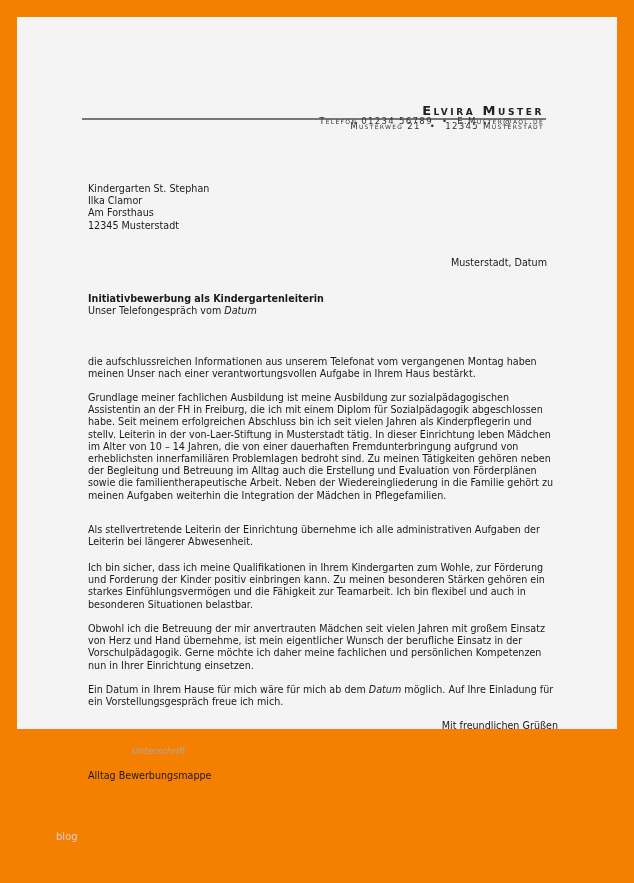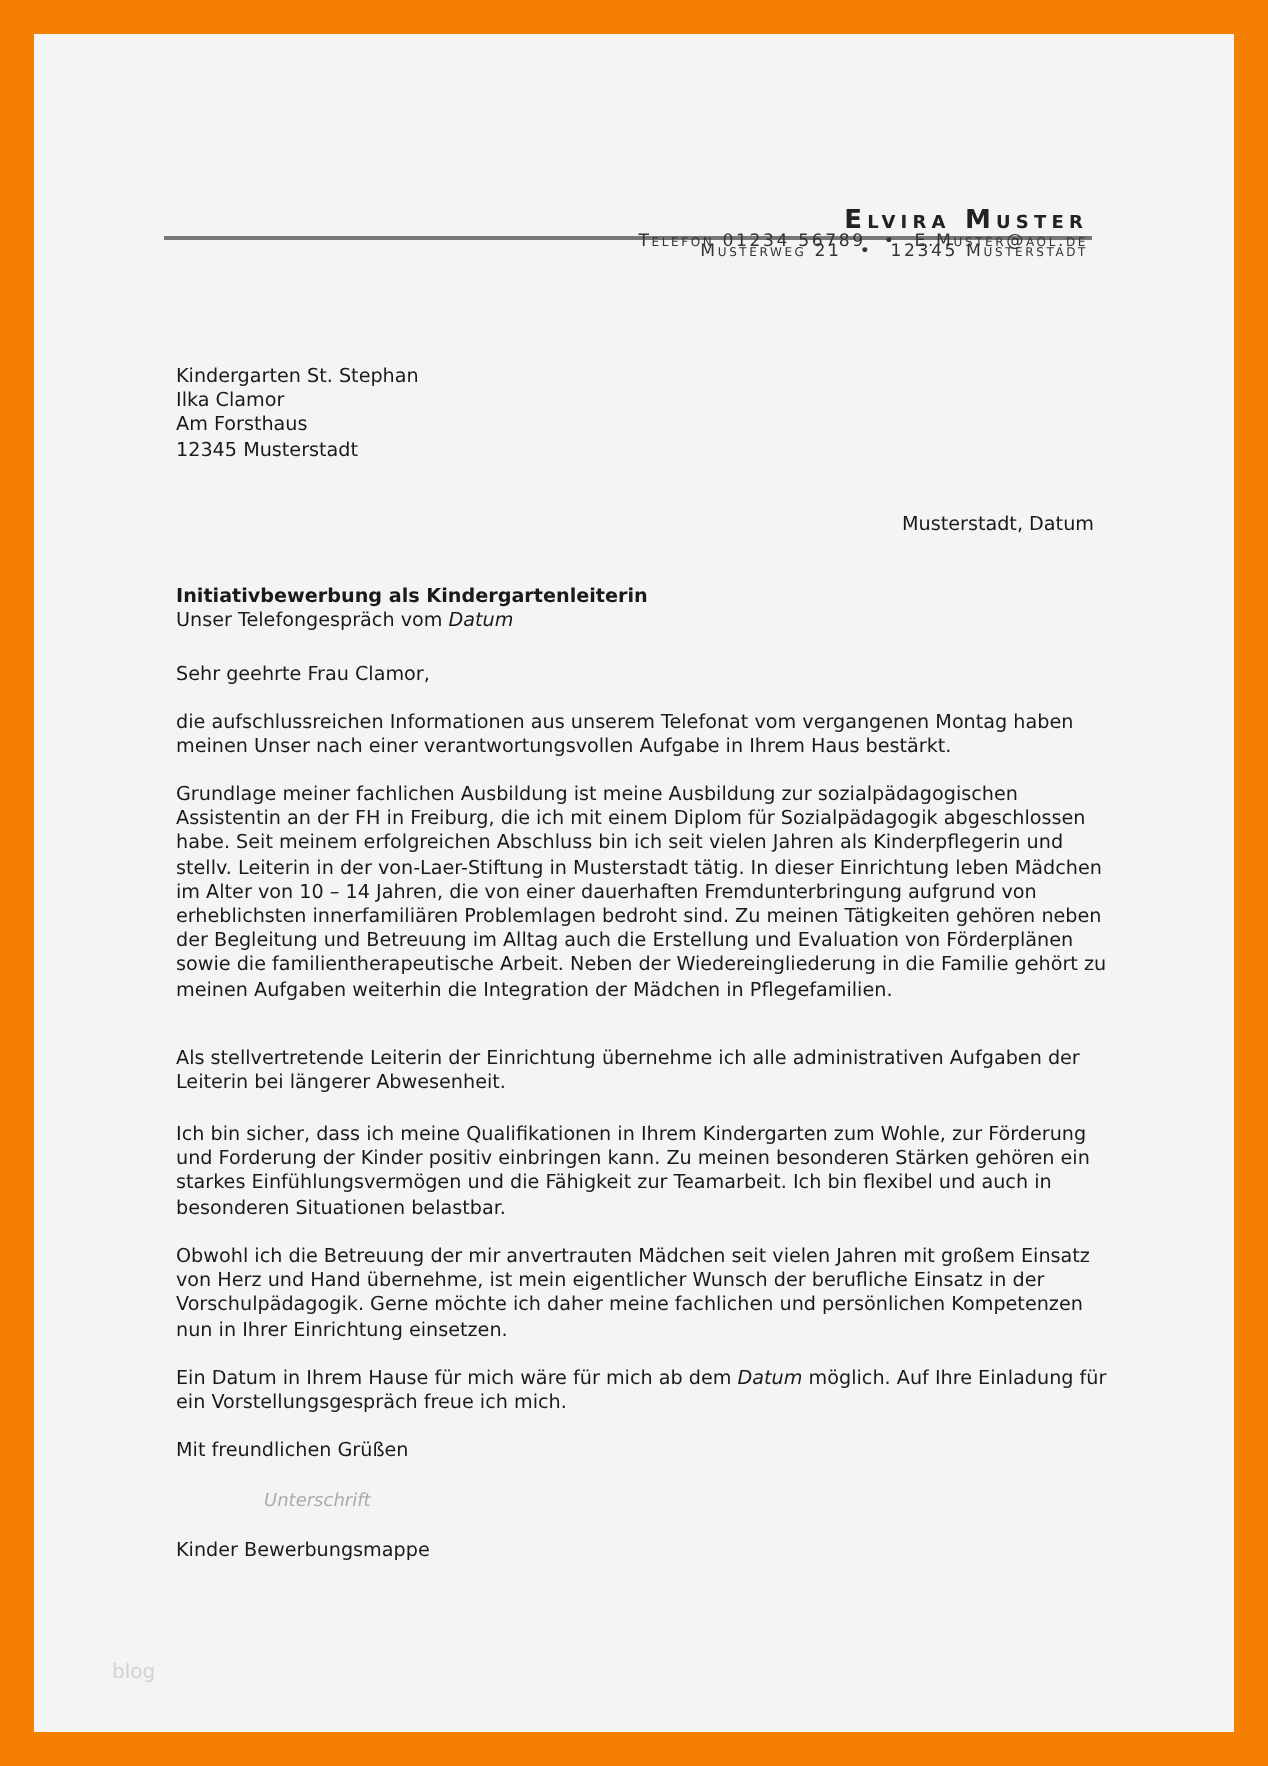--- a/index.html
+++ b/index.html
@@ -6,21 +6,21 @@
     body {
       width: 634px; height: 883px;
       background: #f57f00;
       position: relative;
       overflow: hidden;
       font-family: "DejaVu Sans", sans-serif;
     }
     .page {
       position: absolute;
       left: 17px; top: 17px;
-      width: 600px; height: 849px;
+      width: 600px; height: 712px;
       background: #f4f4f4;
     }
     .abs { position: absolute; }
     .name {
       right: 73px; top: 86px;
       font-family: "DejaVu Sans", sans-serif;
       font-size: 13px; font-weight: bold;
       letter-spacing: 2.6px;
       font-variant: small-caps;
       color: #222;
@@ -54,21 +54,21 @@
     .date { right: 70px; top: 240px; font-size: 9.6px; color: #1a1a1a; }
     .subject { top: 276px; }
     .subject .bold { font-weight: bold; }
     .salutation { top: 315px; }
     .p1 { top: 339px; }
     .p2 { top: 375px; }
     .p3 { top: 507px; }
     .p4 { top: 545px; }
     .p5 { top: 606px; }
     .p6 { top: 667px; }
-    .closing { top: 703px; }
+    .closing { top: 703px; text-align: right; }
     .signature { top: 729px; color: #aaa; font-style: italic; font-size: 9px; left: 71px; margin-left: 44px; }
     .enclosure { top: 753px; }
     .watermark { left: 39px; top: 814px; font-size: 10px; color: #d2d2d2; }
     em { font-style: italic; }
   </style>
 </head>
 <body>
 
 <div class="page">
 
@@ -88,27 +88,26 @@
     <div>12345 Musterstadt</div>
   </div>
 
   <div class="abs date">Musterstadt, Datum</div>
 
   <div class="abs text subject">
     <div class="bold">Initiativbewerbung als Kindergartenleiterin</div>
     <div><span>Unser Telefongespräch vom </span><em>Datum</em></div>
   </div>
 
-  <div class="abs text salutation">Sehr geehrte Frau Clamor,</div>
 
   <div class="abs text p1">die aufschlussreichen Informationen aus unserem Telefonat vom vergangenen Montag haben meinen Unser nach einer verantwortungsvollen Aufgabe in Ihrem Haus bestärkt.</div>
   <div class="abs text p2">Grundlage meiner fachlichen Ausbildung ist meine Ausbildung zur sozialpädagogischen Assistentin an der FH in Freiburg, die ich mit einem Diplom für Sozialpädagogik abgeschlossen habe. Seit meinem erfolgreichen Abschluss bin ich seit vielen Jahren als Kinderpflegerin und stellv. Leiterin in der von-Laer-Stiftung in Musterstadt tätig. In dieser Einrichtung leben Mädchen im Alter von 10 – 14 Jahren, die von einer dauerhaften Fremdunterbringung aufgrund von erheblichsten innerfamiliären Problemlagen bedroht sind. Zu meinen Tätigkeiten gehören neben der Begleitung und Betreuung im Alltag auch die Erstellung und Evaluation von Förderplänen sowie die familientherapeutische Arbeit. Neben der Wiedereingliederung in die Familie gehört zu meinen Aufgaben weiterhin die Integration der Mädchen in Pflegefamilien.</div>
   <div class="abs text p3">Als stellvertretende Leiterin der Einrichtung übernehme ich alle administrativen Aufgaben der Leiterin bei längerer Abwesenheit.</div>
   <div class="abs text p4">Ich bin sicher, dass ich meine Qualifikationen in Ihrem Kindergarten zum Wohle, zur Förderung und Forderung der Kinder positiv einbringen kann. Zu meinen besonderen Stärken gehören ein starkes Einfühlungsvermögen und die Fähigkeit zur Teamarbeit. Ich bin flexibel und auch in besonderen Situationen belastbar.</div>
   <div class="abs text p5">Obwohl ich die Betreuung der mir anvertrauten Mädchen seit vielen Jahren mit großem Einsatz von Herz und Hand übernehme, ist mein eigentlicher Wunsch der berufliche Einsatz in der Vorschulpädagogik. Gerne möchte ich daher meine fachlichen und persönlichen Kompetenzen nun in Ihrer Einrichtung einsetzen.</div>
   <div class="abs text p6"><span>Ein Datum in Ihrem Hause für mich wäre für mich ab dem </span><em>Datum</em><span> möglich. Auf Ihre Einladung für ein Vorstellungsgespräch freue ich mich.</span></div>
 
   <div class="abs text closing">Mit freundlichen Grüßen</div>
   <div class="abs signature">Unterschrift</div>
-  <div class="abs text enclosure">Kinder Bewerbungsmappe</div>
+  <div class="abs text enclosure">Alltag Bewerbungsmappe</div>
 
   <div class="abs watermark">blog</div>
 </div>
 
 </body></html>

